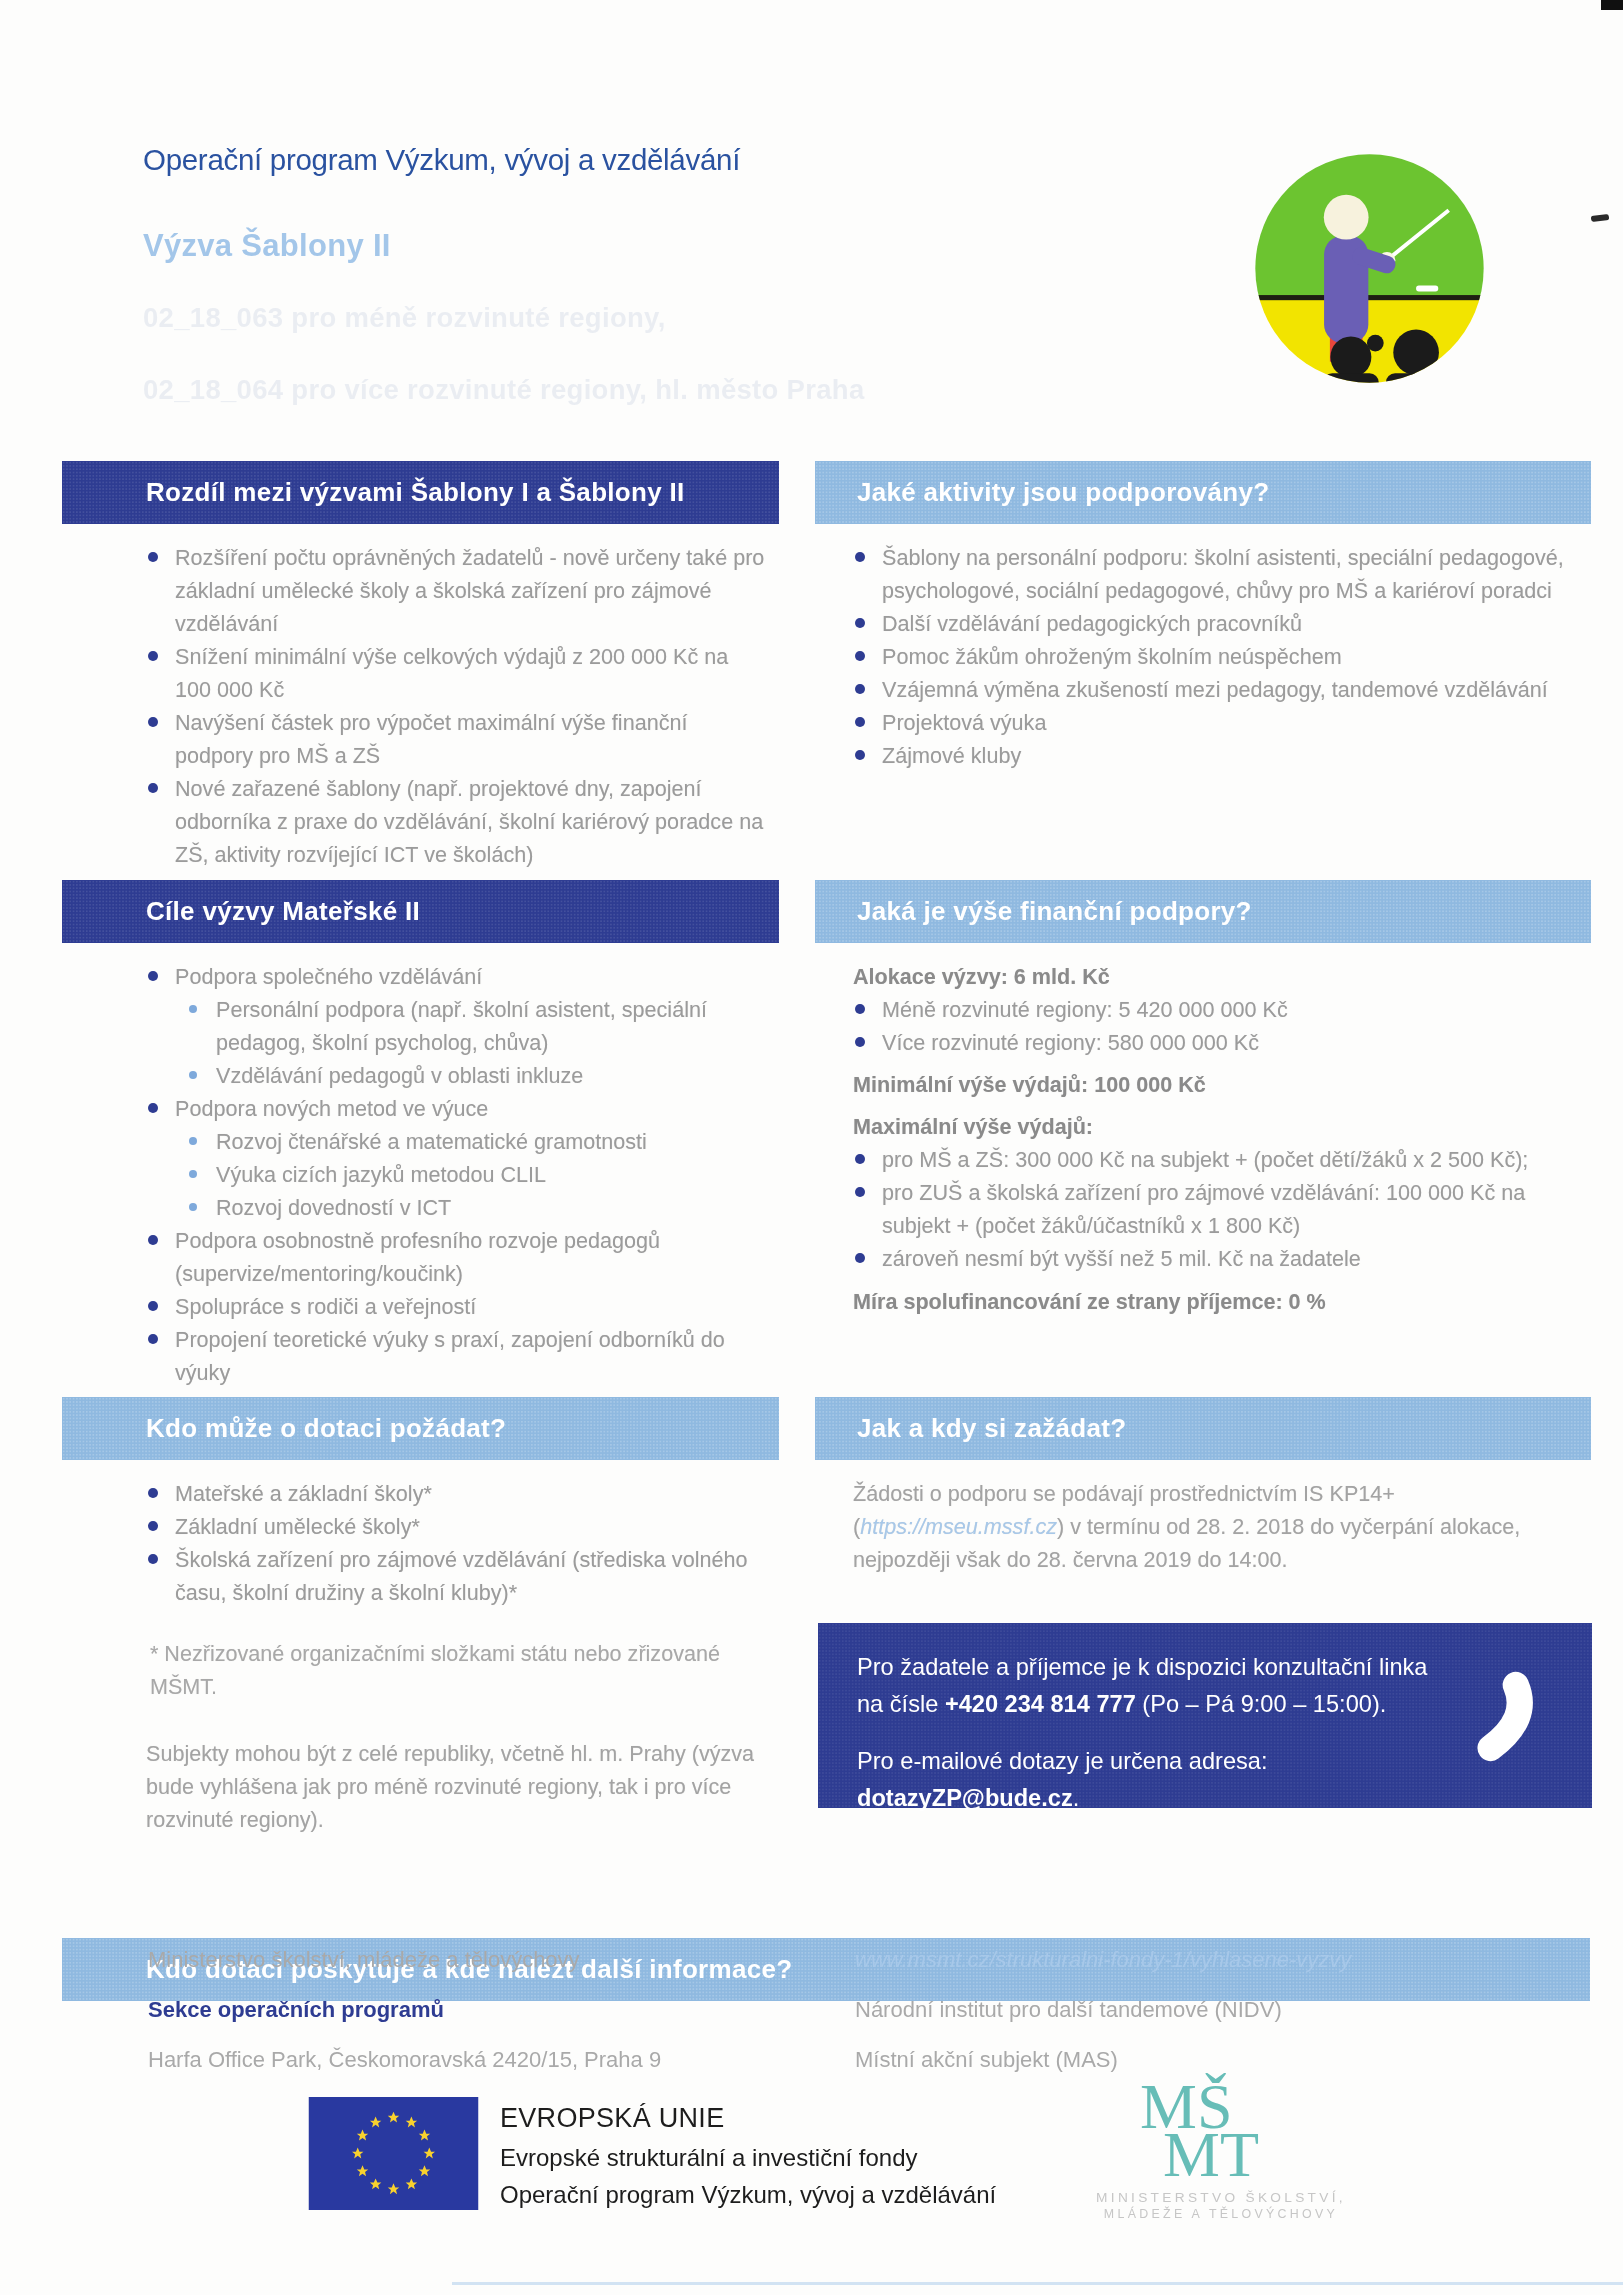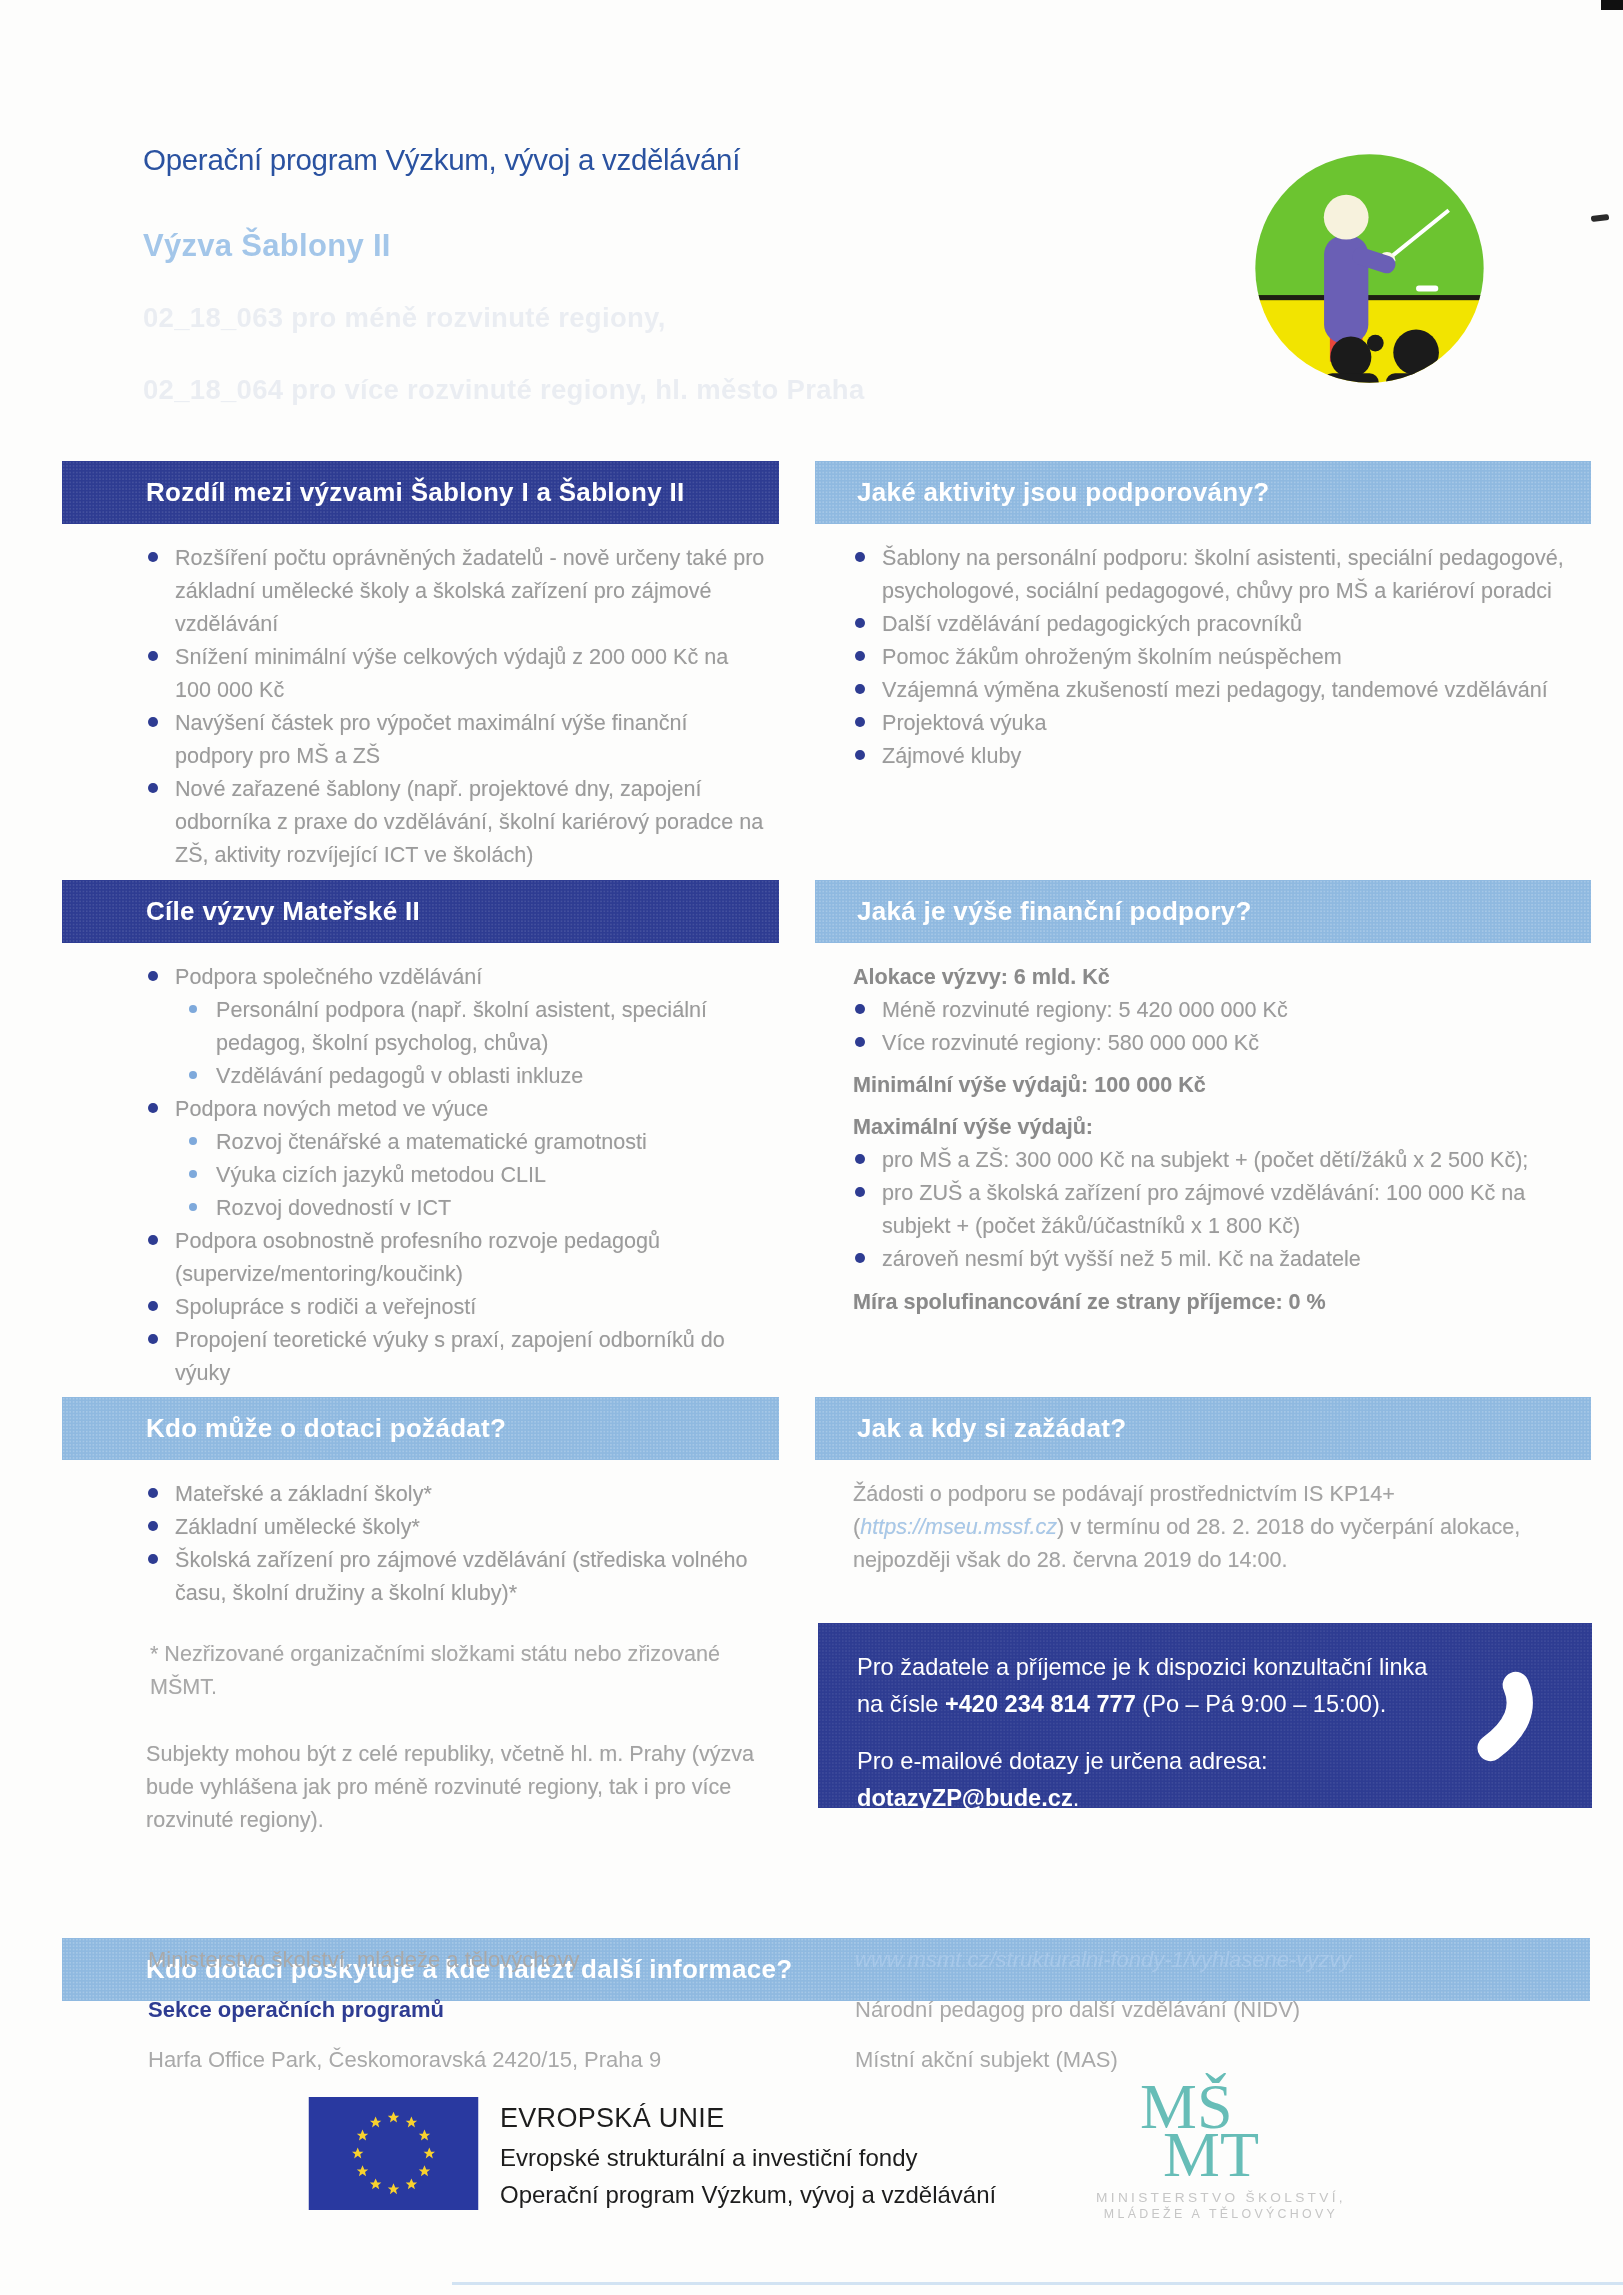--- a/index.html
+++ b/index.html
@@ -245,21 +245,21 @@
     </div>
   </div>
 
   <div class="info-col info-left">
     <div>Ministerstvo školství, mládeže a tělovýchovy</div>
     <div class="op-bold">Sekce operačních programů</div>
     <div>Harfa Office Park, Českomoravská 2420/15, Praha 9</div>
   </div>
   <div class="info-col info-right">
     <div class="link-light">www.msmt.cz/strukturalni-fondy-1/vyhlasene-vyzvy</div>
-    <div>Národní pedagog pro další vzdělávání (NIDV)</div>
+    <div>Národní institut pro další tandemové (NIDV)</div>
     <div>Místní akční subjekt (MAS)</div>
   </div>
 
   <div class="eu-flag">
     <svg viewBox="0 0 90 60" width="171" height="113">
       <defs>
         <path id="star" d="M0,-3.2 L0.94,-0.99 L3.04,-0.99 L1.35,0.38 L1.88,2.59 L0,1.24 L-1.88,2.59 L-1.35,0.38 L-3.04,-0.99 L-0.94,-0.99 Z" fill="#f8d12e"></path>
       </defs>
       <rect x="0" y="0" width="90" height="60" fill="#2939a0"></rect>
       <use href="#star" transform="translate(45,11)"></use>

